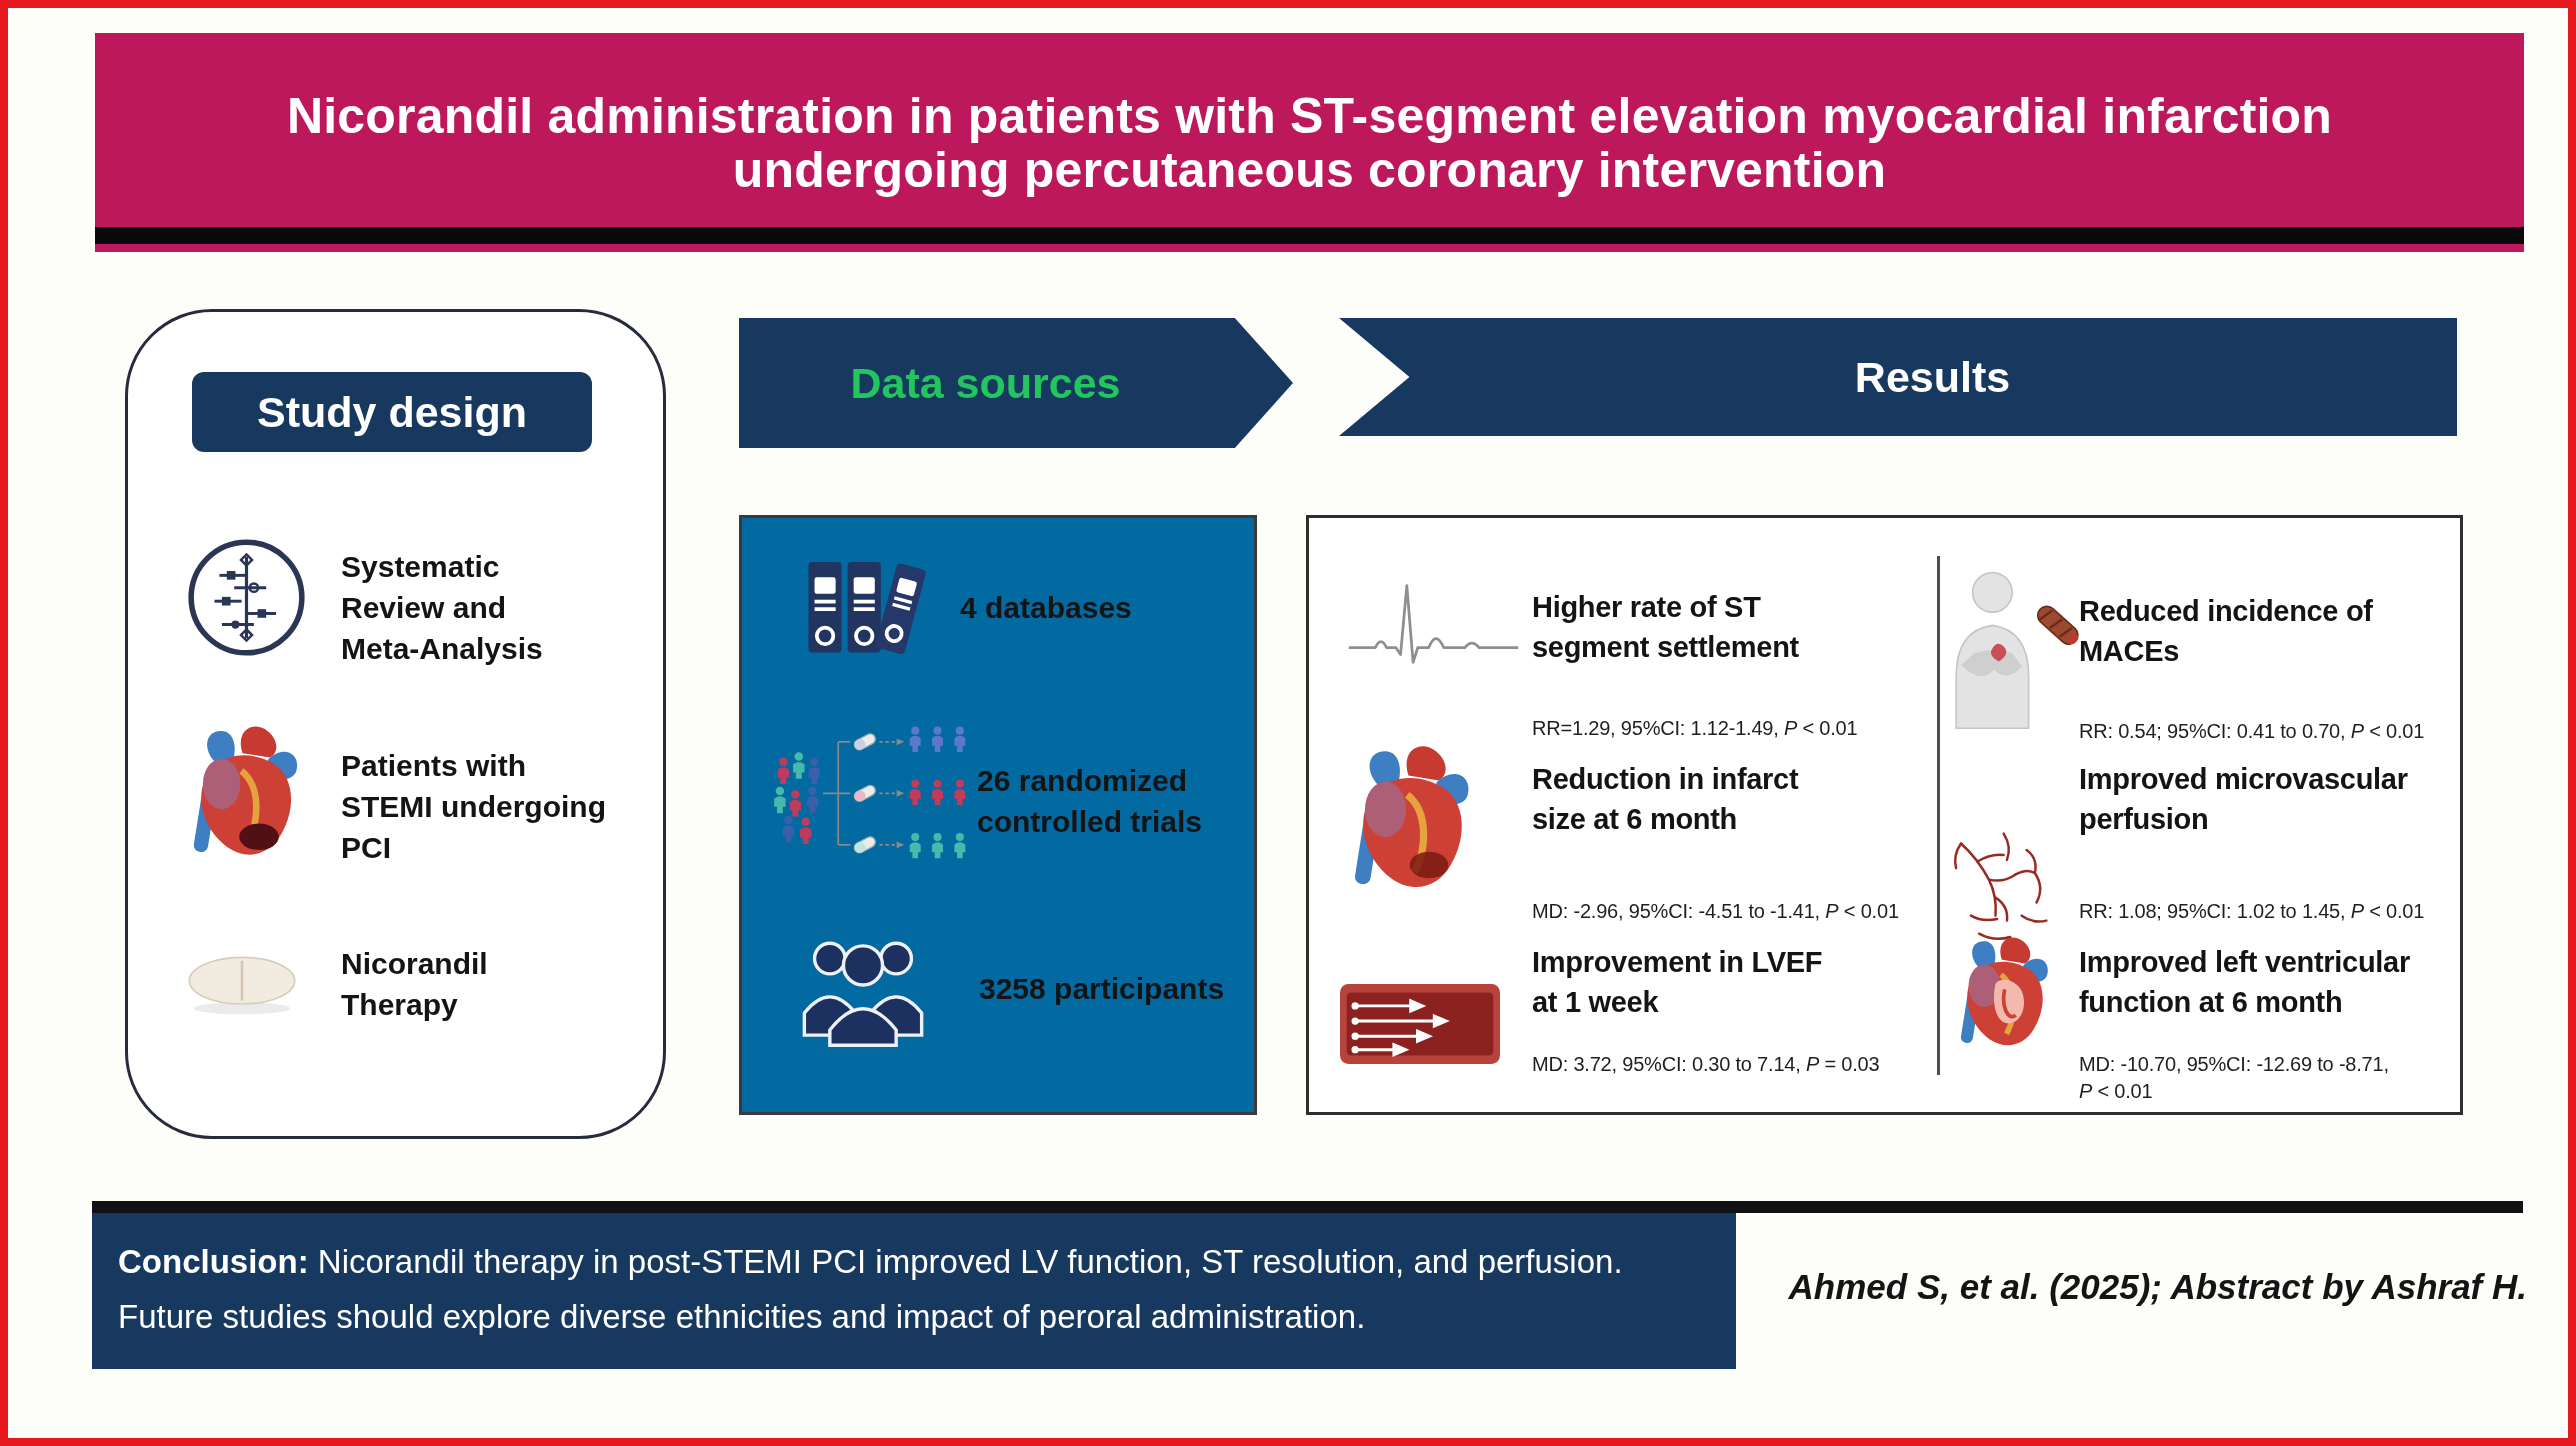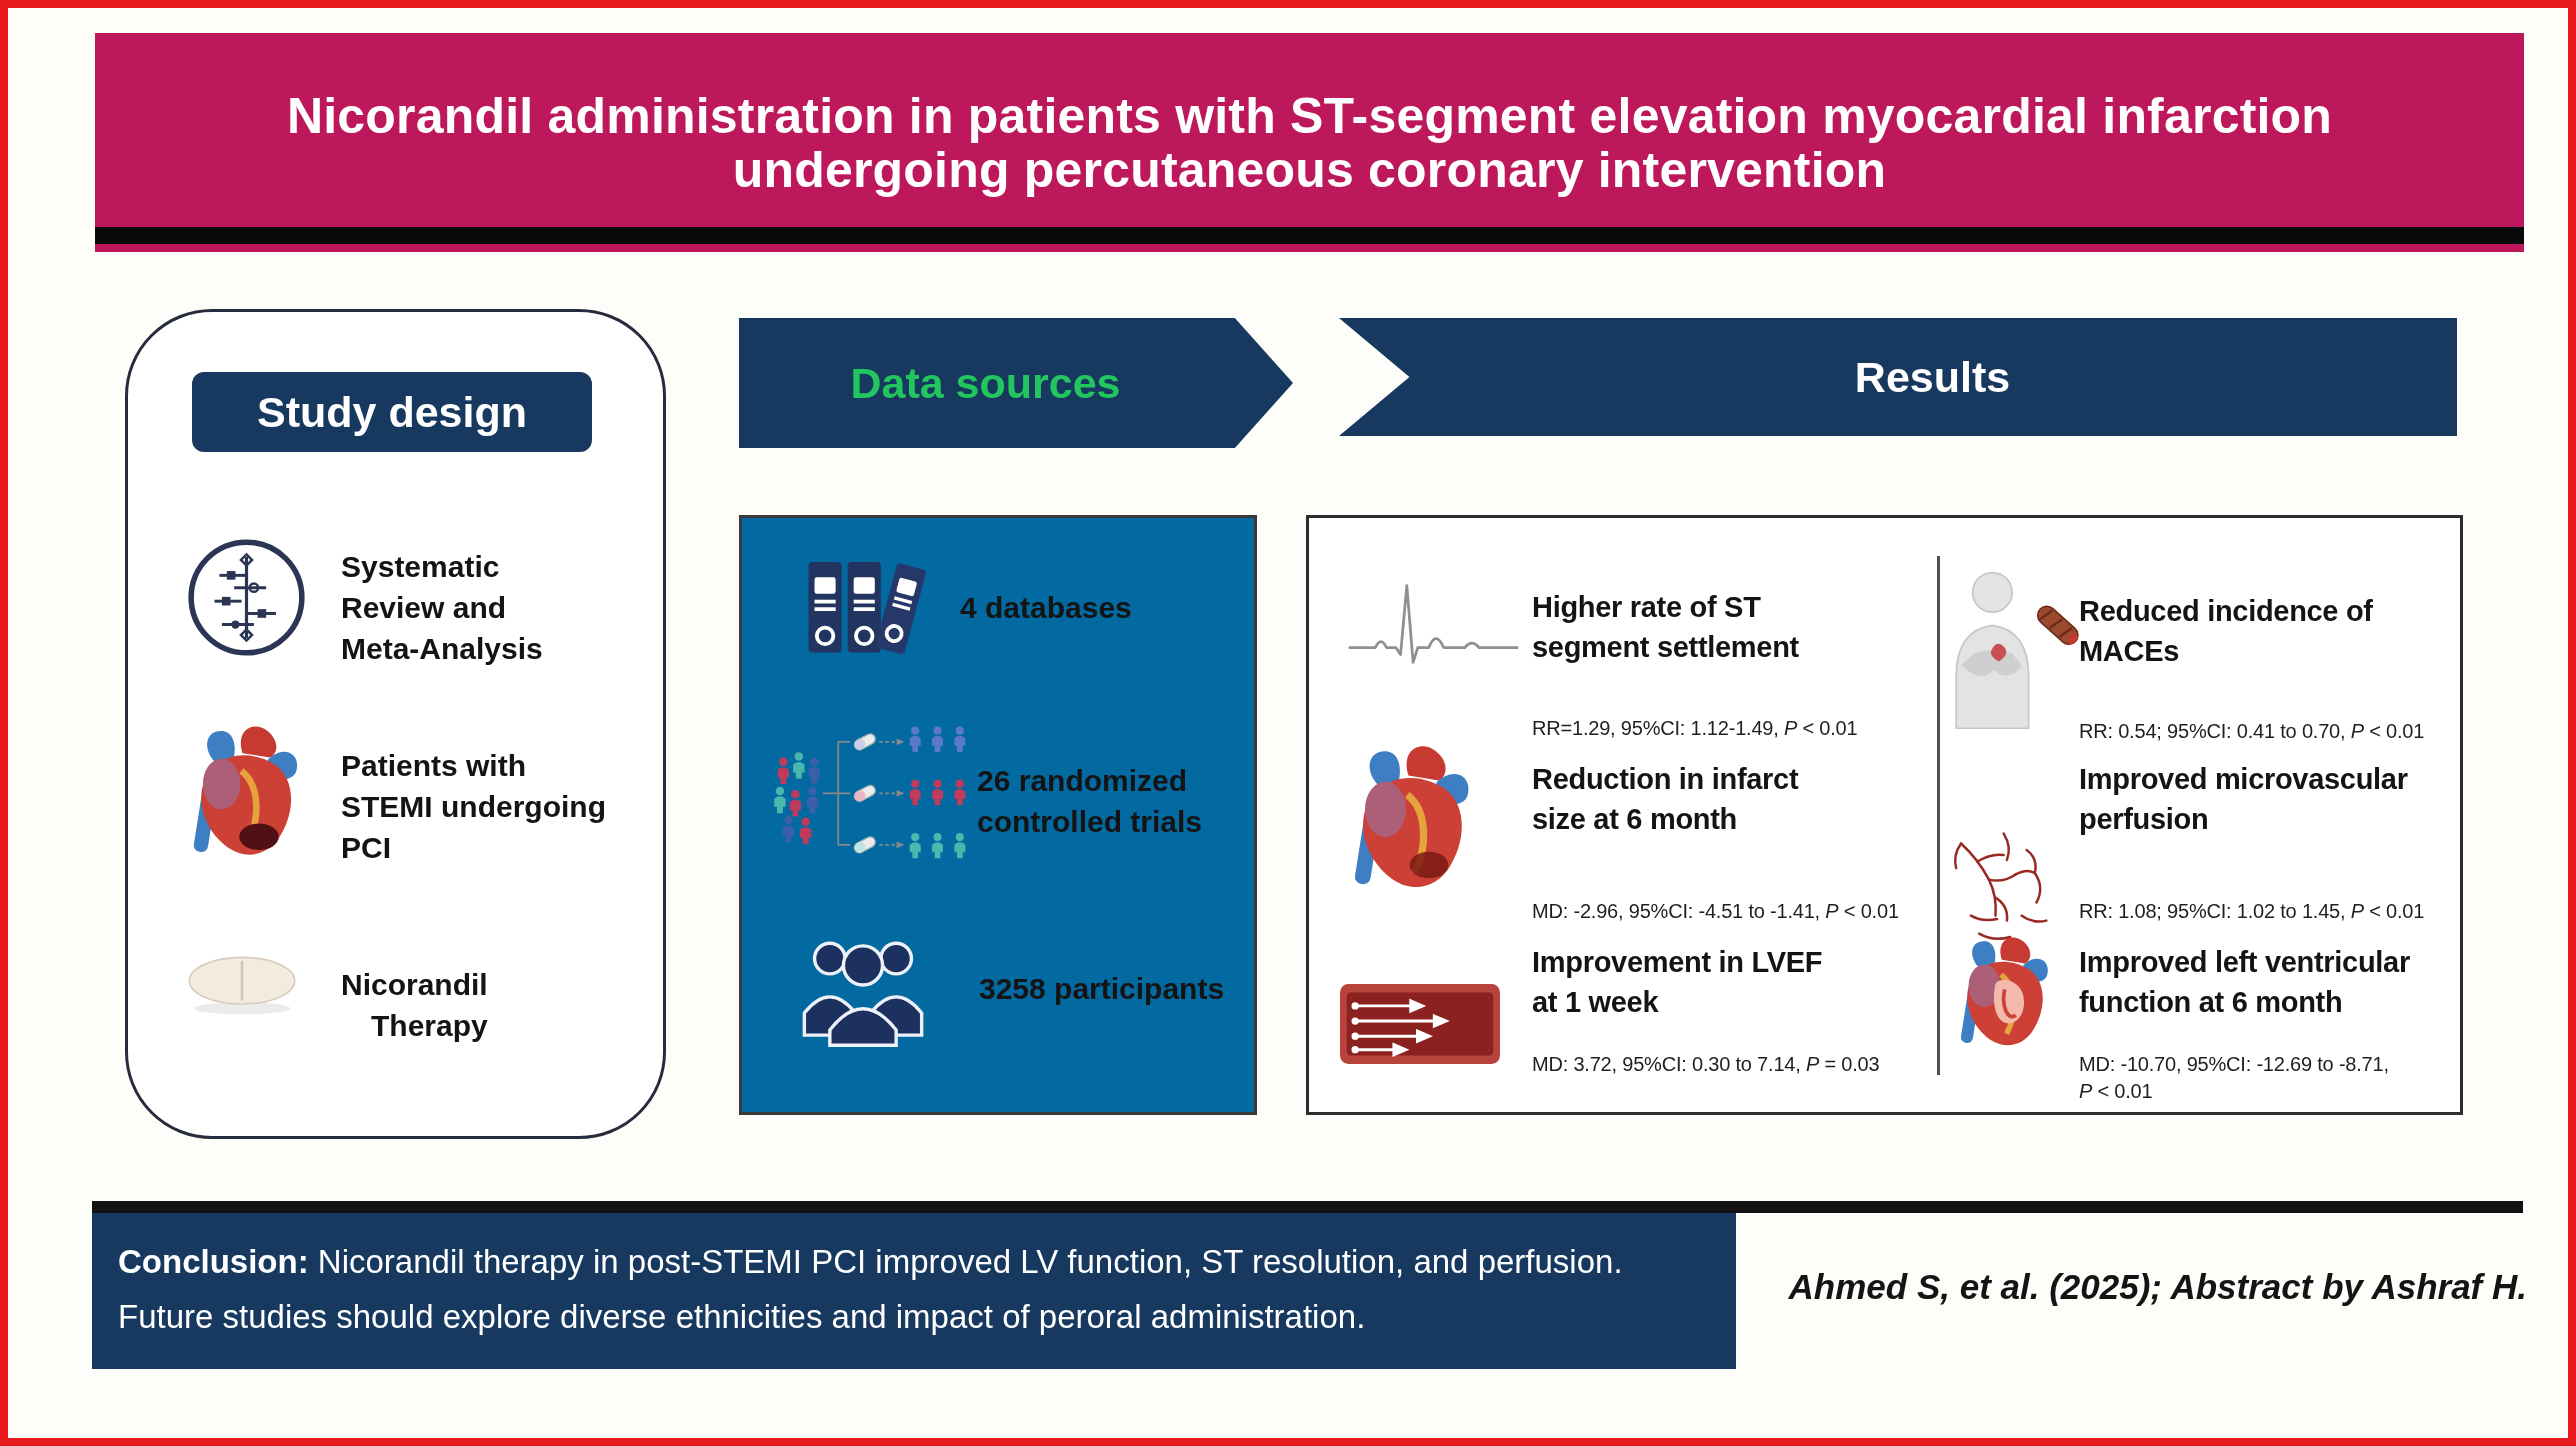--- a/index.html
+++ b/index.html
@@ -119,21 +119,21 @@
 STEMI undergoing
 PCI</div>
 
   <div class="abs" style="left:177px; top:945px; width:114px; height:64px;">
     <svg viewBox="0 0 132 74" width="114" height="64">
       <ellipse cx="66" cy="64" rx="56" ry="7" fill="rgba(0,0,0,0.08)"></ellipse>
       <ellipse cx="66" cy="32" rx="61" ry="27" fill="#f2ebdf" stroke="#d8cdbc" stroke-width="2"></ellipse>
       <line x1="66" y1="9" x2="66" y2="55" stroke="#d3c6b4" stroke-width="3"></line>
     </svg>
   </div>
-  <div class="abs sd-label" style="left:333px; top:956px;text-align:right;">Nicorandil
+  <div class="abs sd-label" style="left:333px; top:935px;">Nicorandil
 Therapy</div>
 
   <div class="abs ds-banner">
     <span>Data sources</span>
   </div>
   <div class="abs res-banner">
     <span>Results</span>
   </div>
 
   <div class="abs ds-box">

